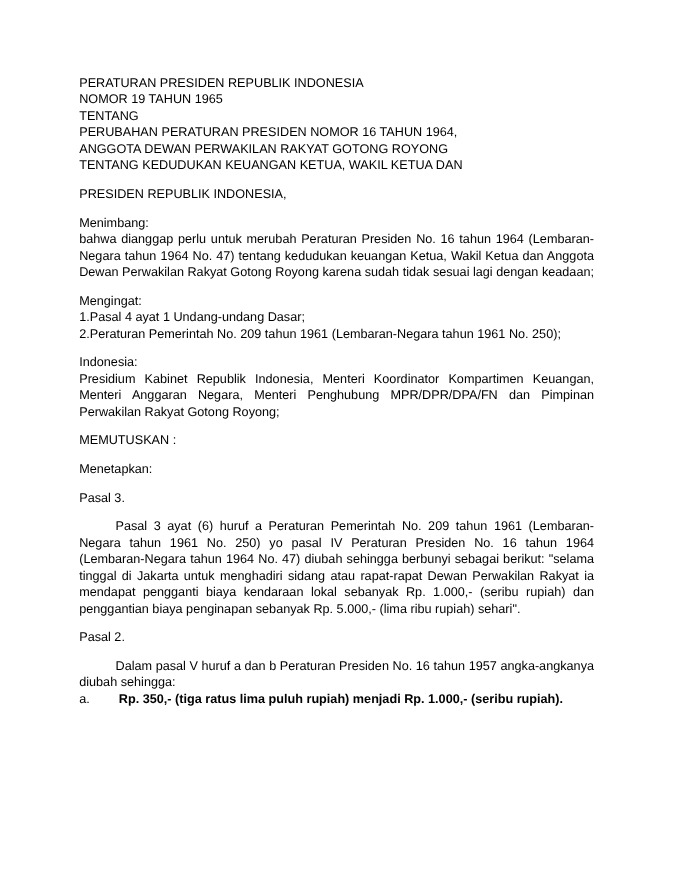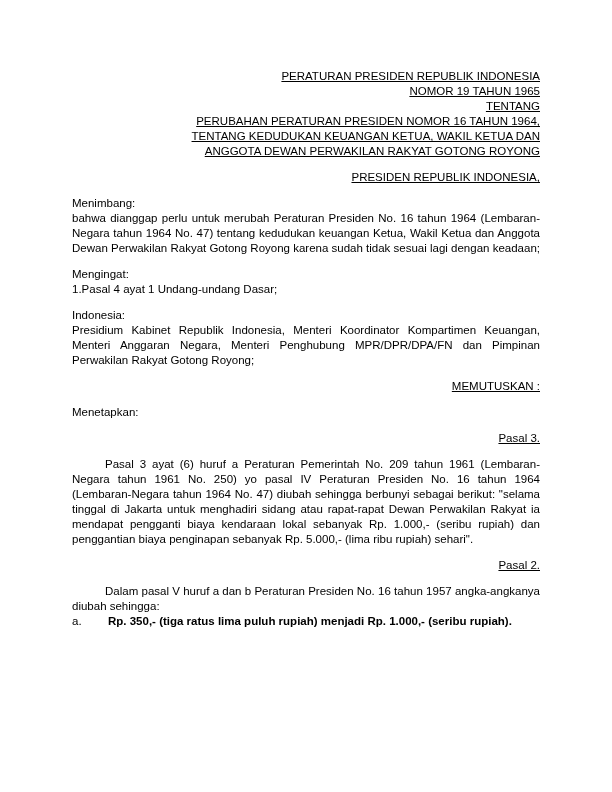--- a/index.html
+++ b/index.html
@@ -12,53 +12,54 @@
     height: 792px;
     background: #ffffff;
     color: #000000;
     font-family: "Liberation Sans", sans-serif;
     font-size: 11.5px;
     line-height: 15px;
     padding: 69px 72px 0 72px;
     overflow: hidden;
   }
 
-  .center { text-align: right; text-decoration: underline; }
+  .center { text-align: left; }
   .just   { text-align: justify; }
   .blk    { margin-bottom: 11px; }
   .indent { text-indent: 33px; }
 
   .hang { display: flex; }
   .hang .marker { width: 36px; flex: 0 0 36px; }
   .hang .item-text { flex: 1 1 auto; font-weight: bold; }
 </style>
 </head>
 <body>
 
 <div class="page">
 
   <div class="center blk">
     <div>PERATURAN PRESIDEN REPUBLIK INDONESIA</div>
     <div>NOMOR 19 TAHUN 1965</div>
     <div>TENTANG</div>
     <div>PERUBAHAN PERATURAN PRESIDEN NOMOR 16 TAHUN 1964,</div>
+    <div>ANGGOTA DEWAN PERWAKILAN RAKYAT GOTONG ROYONG</div>
     <div>TENTANG KEDUDUKAN KEUANGAN KETUA, WAKIL KETUA DAN</div>
-    <div>ANGGOTA DEWAN PERWAKILAN RAKYAT GOTONG ROYONG</div>
   </div>
 
   <div class="center blk">PRESIDEN REPUBLIK INDONESIA,</div>
 
   <div class="blk">
     <div>Menimbang:</div>
     <div class="just">bahwa dianggap perlu untuk merubah Peraturan Presiden No. 16 tahun 1964 (Lembaran-Negara tahun 1964 No. 47) tentang kedudukan keuangan Ketua, Wakil Ketua dan Anggota Dewan Perwakilan Rakyat Gotong Royong karena sudah tidak sesuai lagi dengan keadaan;</div>
   </div>
 
   <div class="blk">
     <div>Mengingat:</div>
     <div>1.Pasal 4 ayat 1 Undang-undang Dasar;</div>
+    <div>2.Peraturan Pemerintah No. 209 tahun 1961 (Lembaran-Negara tahun 1961 No. 250);</div>
   </div>
 
   <div class="blk">
     <div>Indonesia:</div>
     <div class="just">Presidium Kabinet Republik Indonesia, Menteri Koordinator Kompartimen Keuangan, Menteri Anggaran Negara, Menteri Penghubung MPR/DPR/DPA/FN dan Pimpinan Perwakilan Rakyat Gotong Royong;</div>
   </div>
 
   <div class="center blk">MEMUTUSKAN :</div>
 
   <div class="blk">

